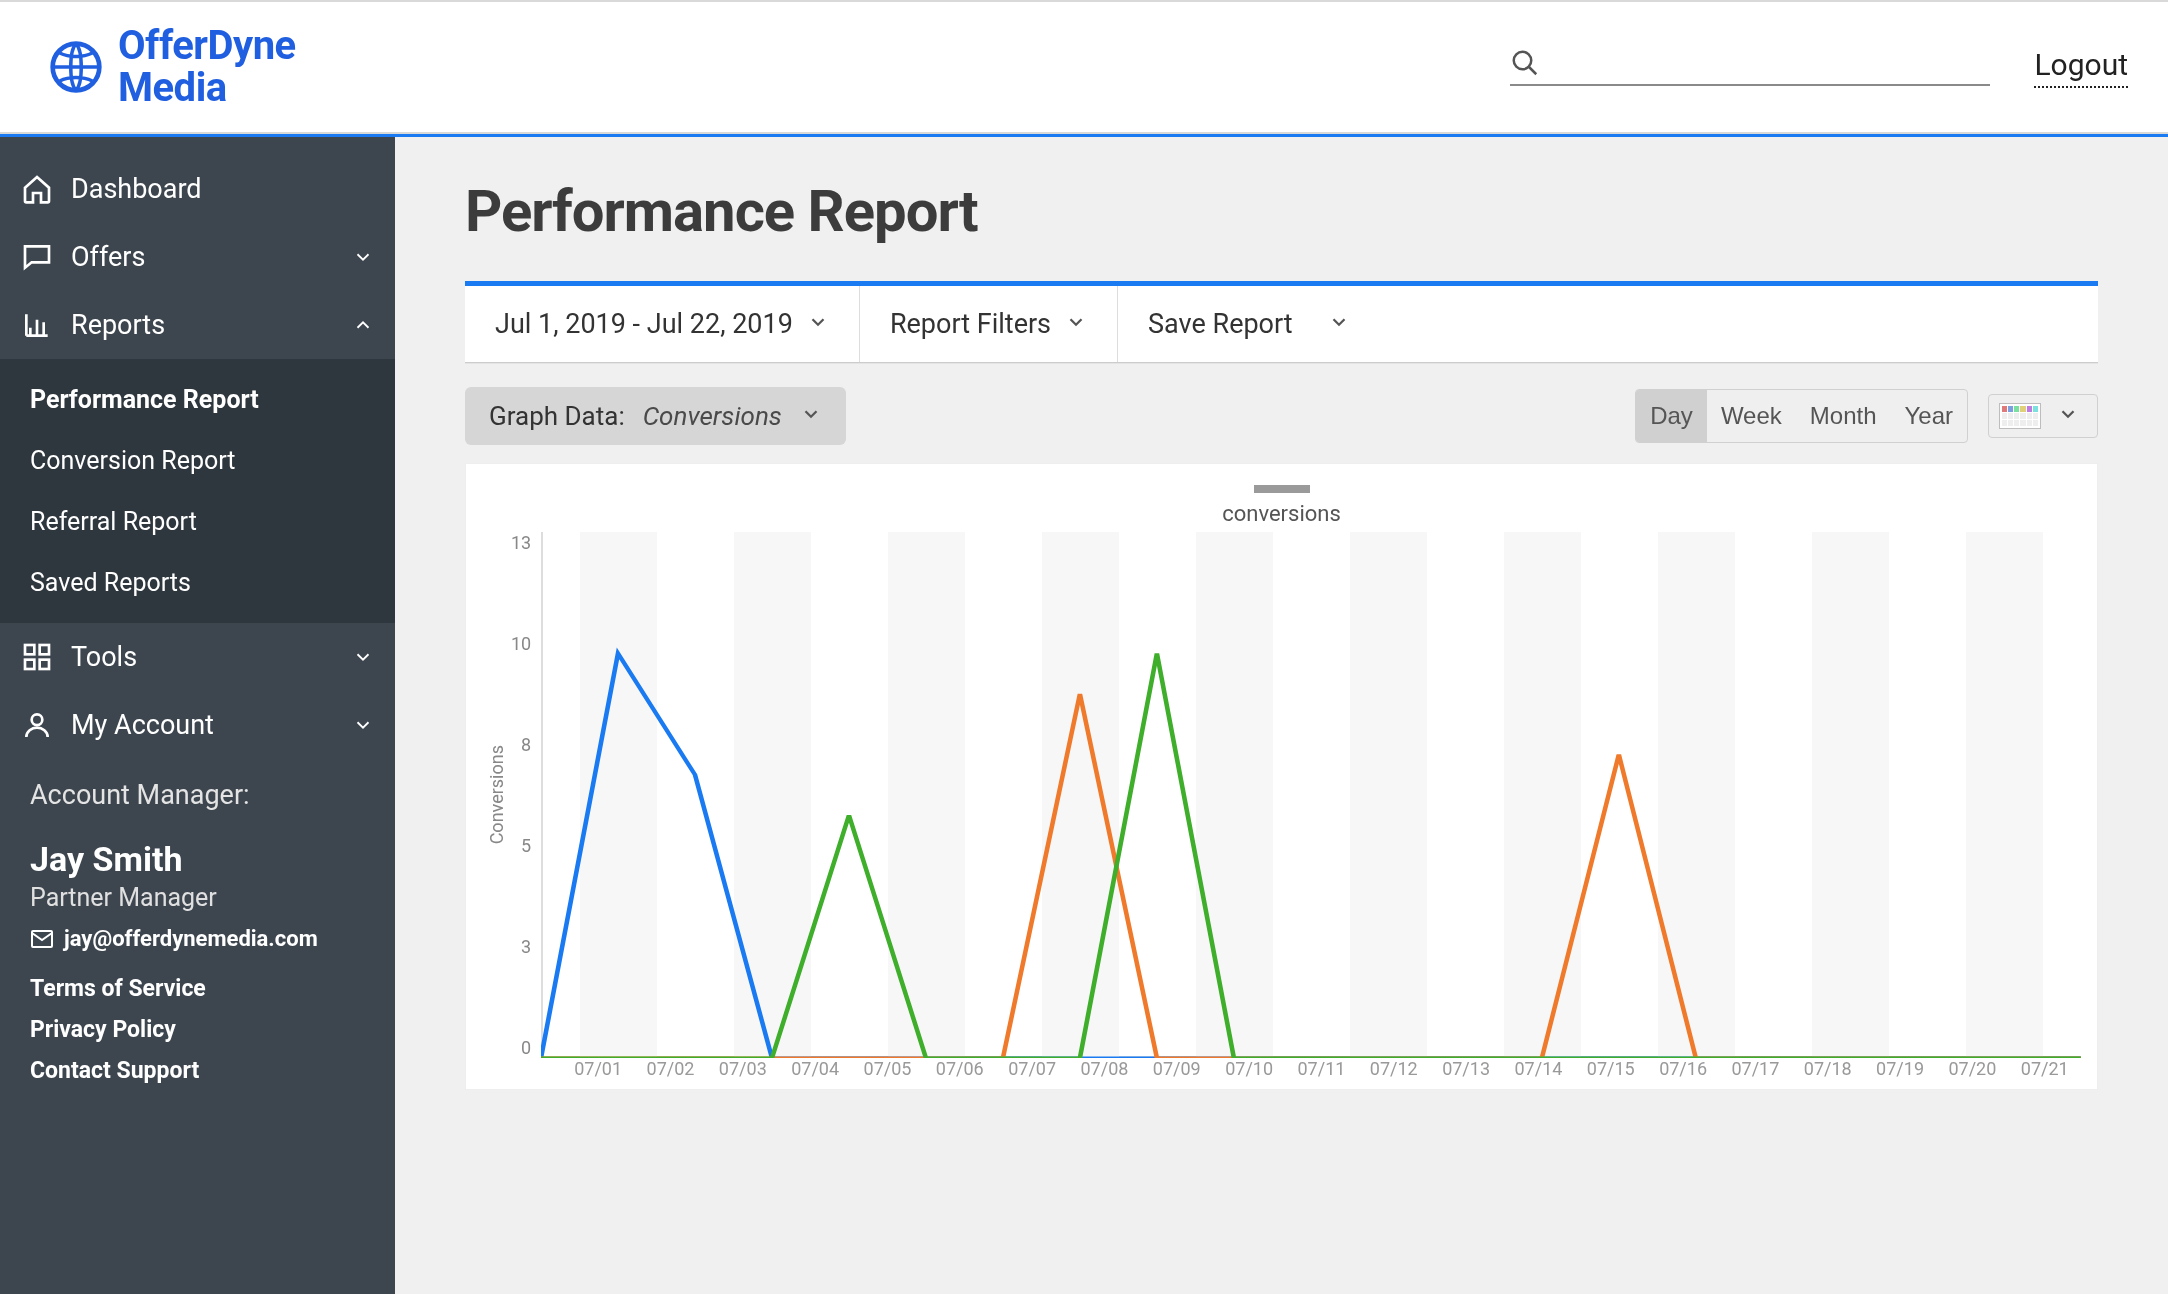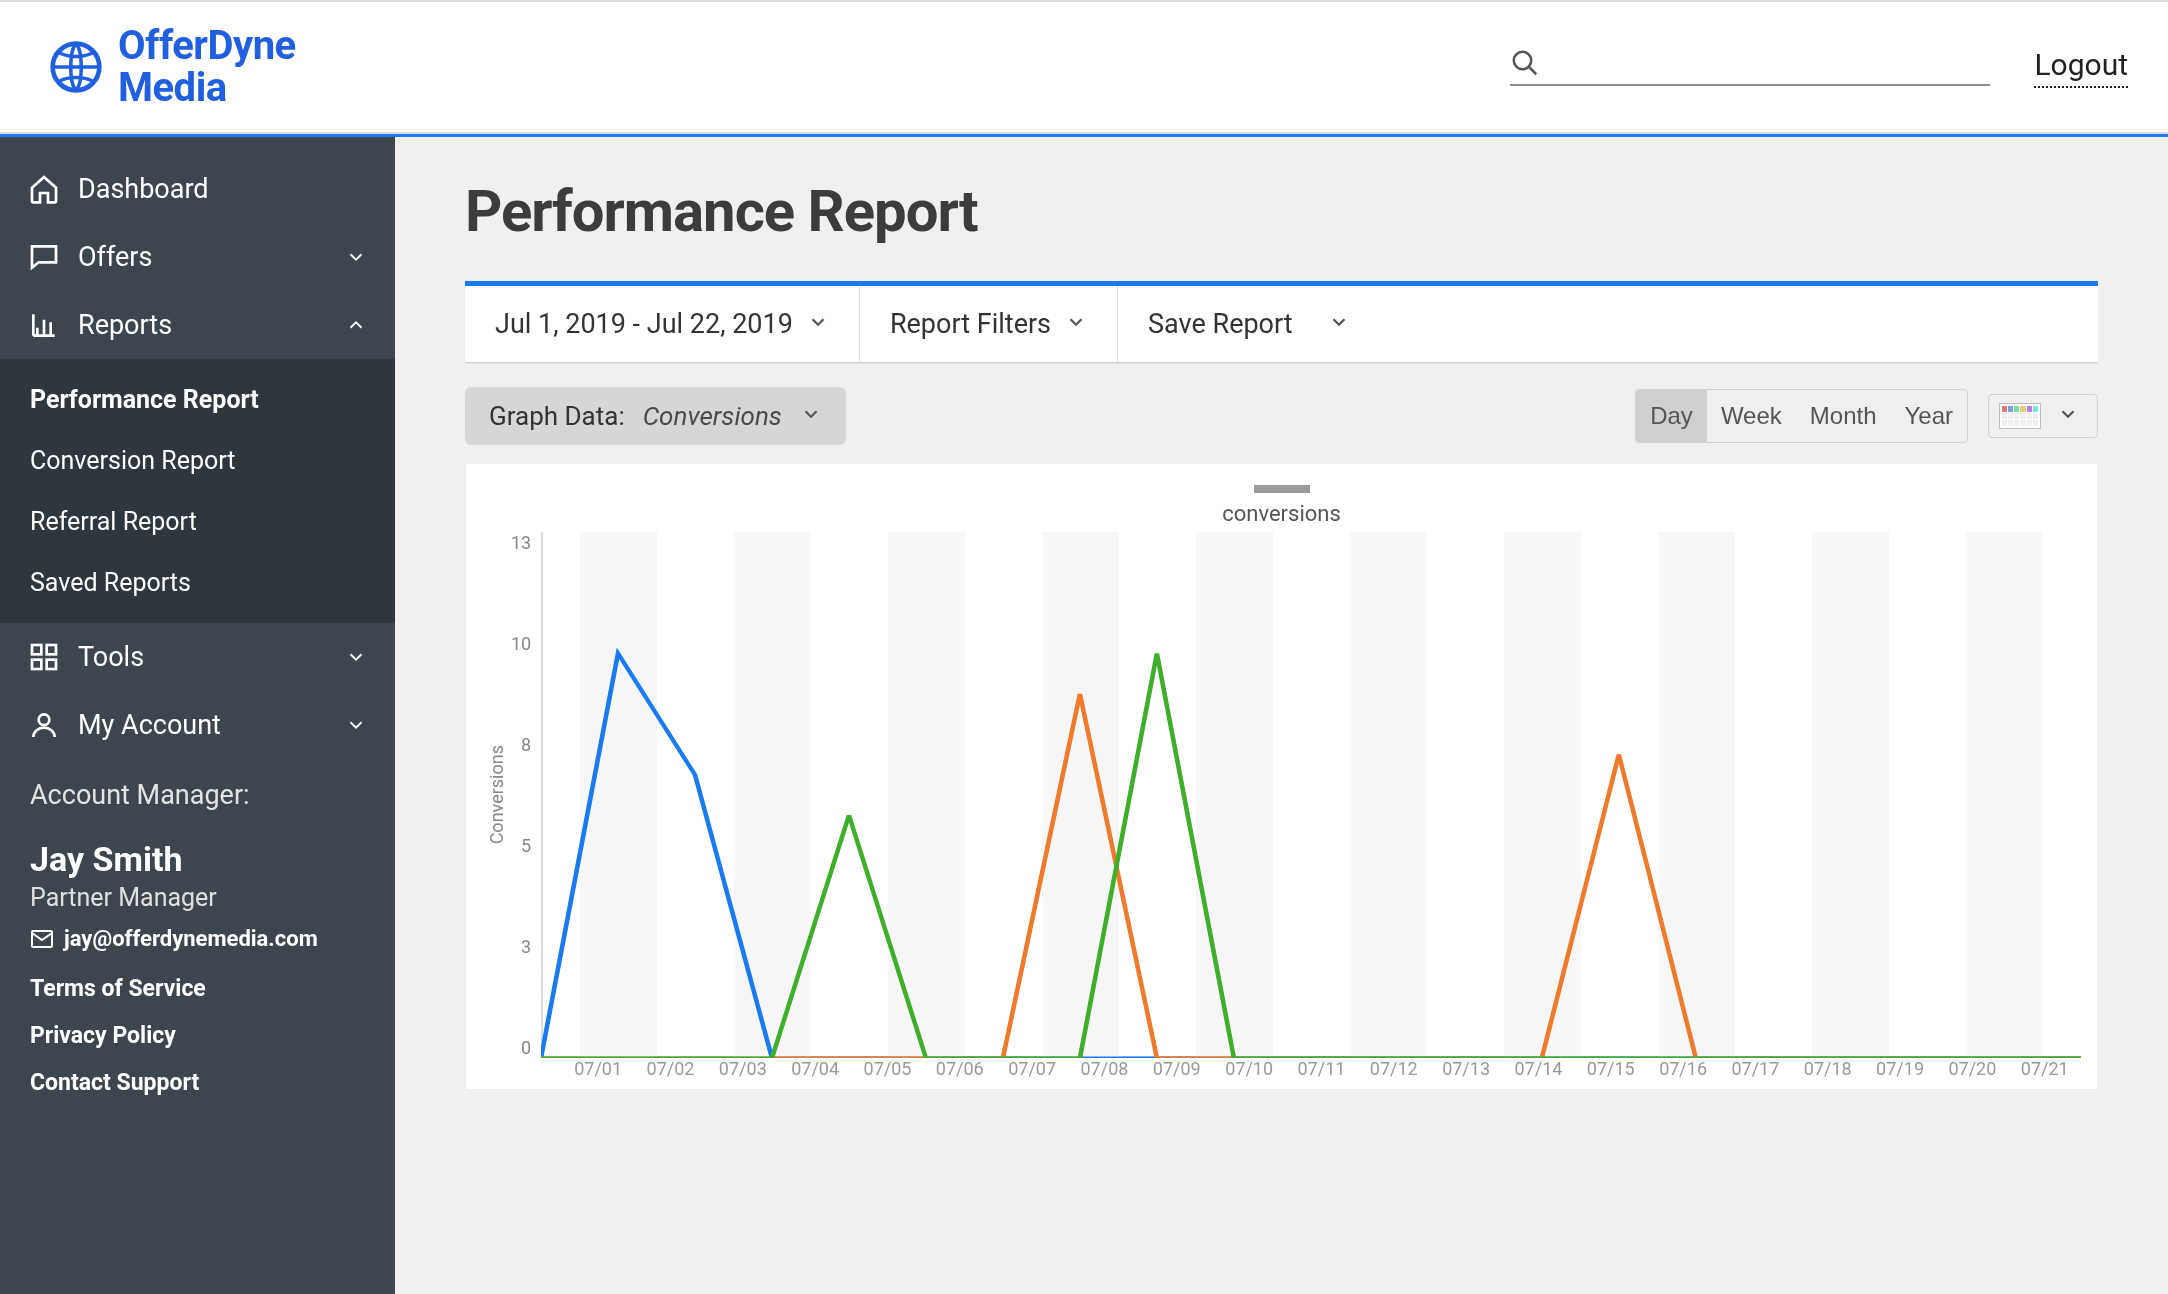--- a/index.html
+++ b/index.html
@@ -15,31 +15,31 @@
   .top-spacer { flex: 1; }
   .searchwrap { display: flex; align-items: center; gap: 18px; border-bottom: 2px solid #8a8a8a; padding-bottom: 6px; width: 480px; margin-right: 44px; }
   .searchwrap input { border: none; outline: none; flex: 1; font-size: 24px; color: #333; }
   .logout { font-size: 30px; color: #222; text-decoration: none; border-bottom: 2px dotted #222; padding-bottom: 4px; }
 
   
   .row { flex: 1; display: flex; min-height: 0; }
 
   
   .sidebar { width: 395px; background: #3d464f; color: #fff; display: flex; flex-direction: column; padding: 18px 0 10px 0; border-top: 3px solid #1a7af1; font-size: 27px; }
-  .nav-item { display: flex; align-items: center; gap: 18px; padding: 18px 28px; cursor: pointer; }
+  .nav-item { display: flex; align-items: center; gap: 18px; padding: 18px 21px; cursor: pointer; }
   .nav-item .chev { margin-left: auto; }
   .nav-sub { background: #2e363e; display: flex; flex-direction: column; padding: 10px 0; }
   .nav-sub a { padding: 16px 30px; color: #fff; text-decoration: none; font-size: 25px; cursor: pointer; }
   .nav-sub a.active { font-weight: 700; }
   .acct { padding: 20px 30px 10px 30px; }
   .acct .am-label { font-size: 27px; color: #e4e4e4; margin-bottom: 28px; }
   .acct .am-name { font-size: 34px; font-weight: 700; margin-bottom: 4px; }
   .acct .am-title { font-size: 25px; color: #e0e0e0; margin-bottom: 14px; }
   .acct .am-email { font-size: 22px; font-weight: 700; display: flex; align-items: center; gap: 10px; }
-  .ft-links { padding: 14px 30px; display: flex; flex-direction: column; gap: 20px; }
+  .ft-links { padding: 14px 30px; display: flex; flex-direction: column; gap: 14px; }
   .ft-links a { color: #fff; font-size: 23px; font-weight: 700; text-decoration: none; cursor: pointer; }
   .icon { width: 32px; height: 32px; display: inline-flex; align-items: center; justify-content: center; flex-shrink: 0; }
   .icon svg { width: 100%; height: 100%; stroke: #fff; fill: none; stroke-width: 2; }
 
   
   .main { flex: 1; background: #f0f0f0; border-top: 3px solid #1a7af1; padding: 40px 70px 0 70px; display: flex; flex-direction: column; min-width: 0; }
   .page-title { font-size: 58px; font-weight: 700; color: #3c3c3c; letter-spacing: -1px; margin-bottom: 36px; }
 
   .optionbar { display: flex; background: #fff; border-top: 5px solid #1a7af1; border-bottom: 1px solid #ccc; box-shadow: 0 1px 0 #e4e4e4; }
   .optionbar .opt { padding: 22px 30px; font-size: 27px; color: #333; display: flex; align-items: center; gap: 14px; border-right: 1px solid #ddd; cursor: pointer; }

